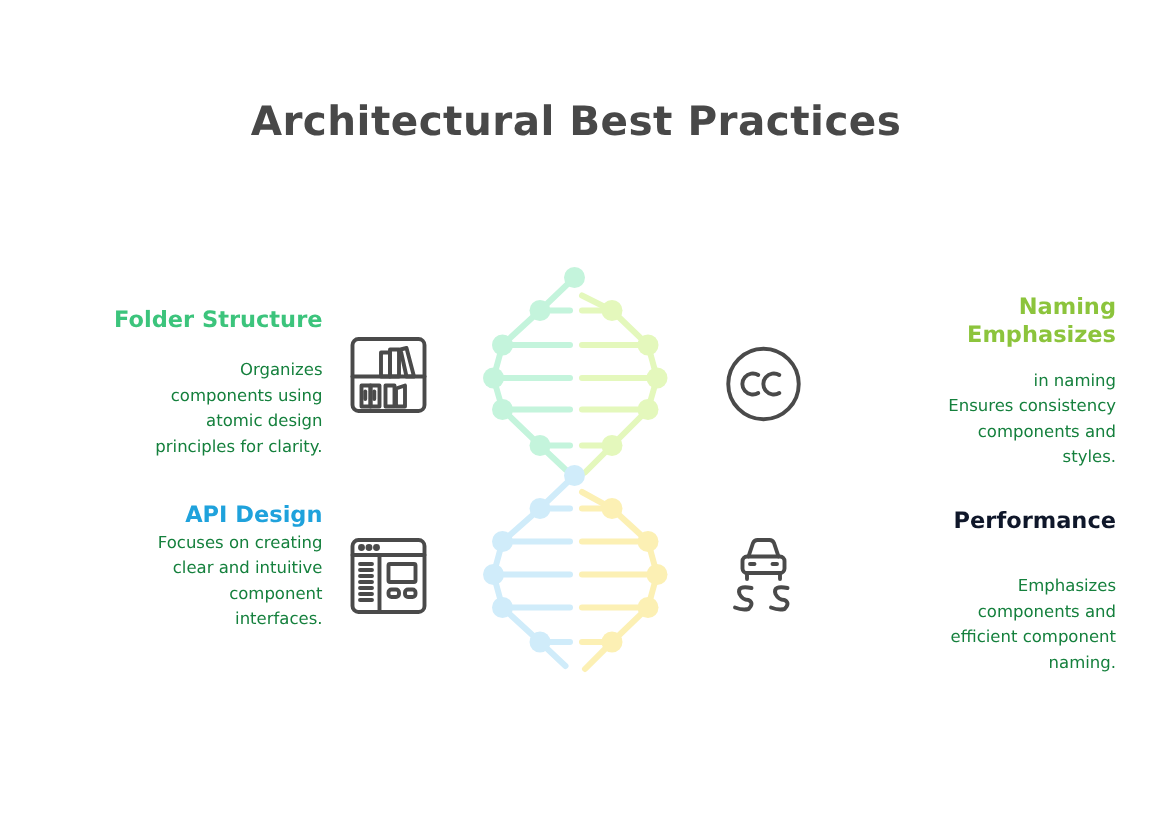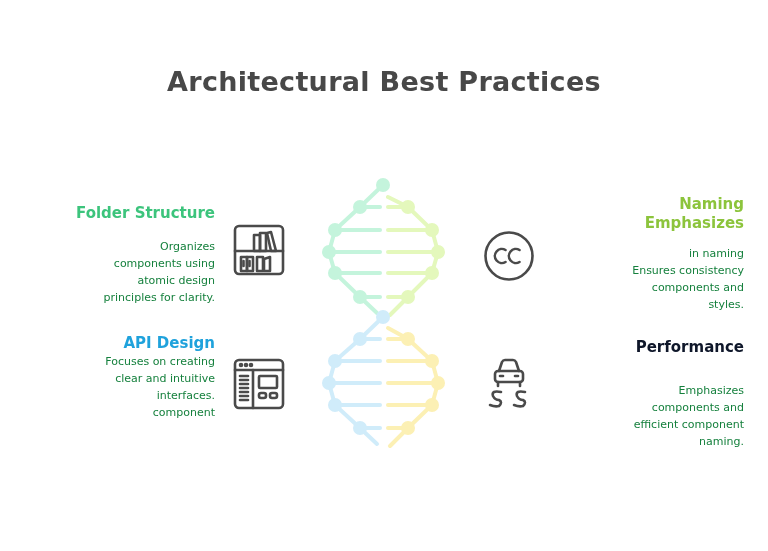--- a/index.html
+++ b/index.html
@@ -44,22 +44,22 @@
     <rect x="24" y="33" width="6" height="14"></rect>
     <path d="M31 35 L37 33 L37 47 L31 47 Z"></path>
   </svg>
 </div>
 
 <div class="block left" style="left:40px; top:334px; width:175px;">
   <div class="heading" style="color:#1fa2dc;">API Design</div>
   <div class="desc" style="margin-top:0;">
     <div>Focuses on creating</div>
     <div>clear and intuitive</div>
+    <div>component</div>
     <div>interfaces.</div>
-    <div>component</div>
   </div>
 </div>
 <div class="icon" style="left:233px; top:358px;">
   <svg width="52" height="52" viewBox="0 0 52 52" fill="none" stroke="#4a4a4a" stroke-width="2.6" stroke-linejoin="round" stroke-linecap="round">
     <rect x="2" y="2" width="48" height="48" rx="4"></rect>
     <line x1="2" y1="12" x2="50" y2="12"></line>
     <circle cx="8" cy="7" r="1" fill="#4a4a4a"></circle>
     <circle cx="13" cy="7" r="1" fill="#4a4a4a"></circle>
     <circle cx="18" cy="7" r="1" fill="#4a4a4a"></circle>
     <line x1="20" y1="12" x2="20" y2="50"></line>

